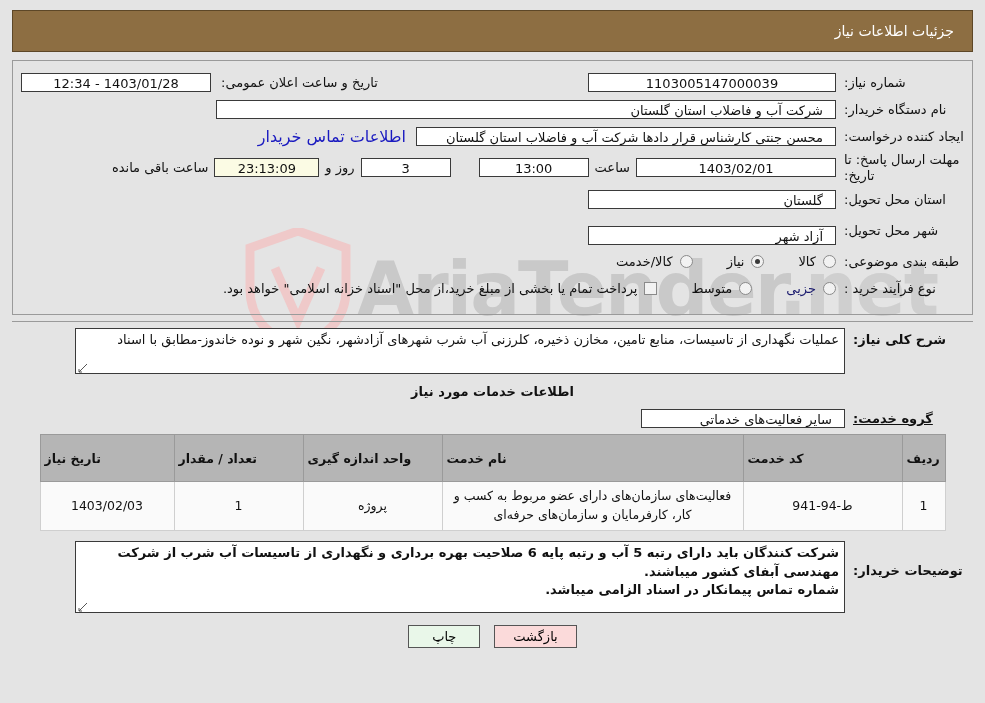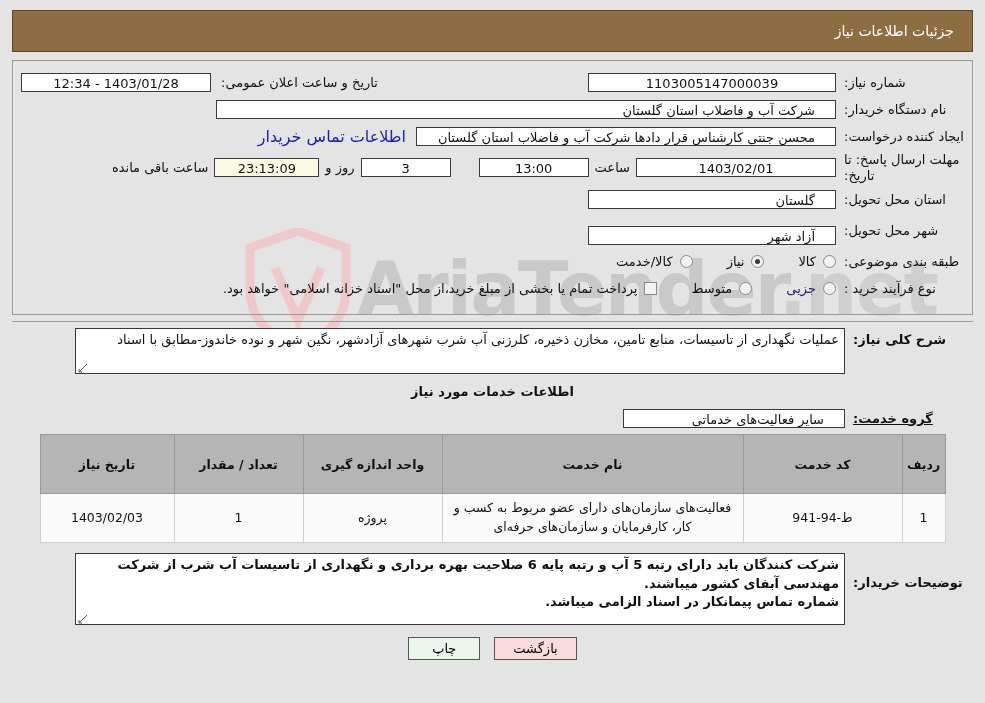--- a/index.html
+++ b/index.html
@@ -57,34 +57,34 @@
     display:flex;align-items:center;
     margin-bottom:5px;min-height:22px;
   }
   .lbl{
     width:120px;text-align:left;padding-left:8px;
     font-size:13px;color:#111;flex:0 0 auto;white-space:nowrap;
   }
   .fld{
     border:1px solid #3a3a3a;background:#ffffff;
     height:19px;line-height:19px;
-    font-size:13px;padding:0 20px;box-sizing:border-box;
+    font-size:13px;padding:0 12px;box-sizing:border-box;
     text-align:center;overflow:hidden;white-space:nowrap;
   }
   .f-need{width:248px;}
   .f-org{width:620px;text-align:right;}
   .f-creator{width:420px;text-align:right;}
   .f-date{width:200px;}
   .f-hour{width:110px;}
   .f-days{width:90px;}
   .f-clock{width:105px;background:#fbfbe4;}
   .f-prov{width:248px;text-align:right;}
   .f-city{width:248px;text-align:right;margin-top:11px;}
   .f-pubdate{width:190px;}
-  .f-group{width:222px;text-align:right;}
+  .f-group{width:204px;text-align:right;}
   .txt{font-size:13px;color:#111;padding:0 6px;white-space:nowrap;}
   .link{
     color:#1a1ac0;font-size:16px;padding:0 10px;
     text-decoration:none;cursor:pointer;white-space:nowrap;
   }
   
   .radio{
     width:13px;height:13px;border-radius:50%;
     border:1px solid #8a8a8a;background:#f2f2f2;
     display:inline-block;position:relative;
@@ -121,22 +121,22 @@
     font-weight:bold;font-size:13px;margin:10px 0 8px 0;
     text-align:center;
   }
   
   table.grid{
     border-collapse:collapse;width:906px;margin:4px auto 0 auto;
     background:#fafafa;font-size:12.5px;
   }
   table.grid th{
     background:#b5b5b5;color:#111;font-weight:bold;
-    border:1px solid #9a9a9a;height:26px;padding:16px 4px;
-    text-align:center;white-space:nowrap;
+    border:1px solid #9a9a9a;height:26px;padding:10px 4px;
+    text-align:left;white-space:nowrap;
   }
   table.grid td{
     border:1px solid #cfcfcf;background:#fafafa;
     padding:5px 6px;text-align:center;vertical-align:middle;
     line-height:1.5;
   }
   
   .btnbar{
     display:flex;justify-content:center;align-items:center;
     gap:14px;margin-top:12px;

